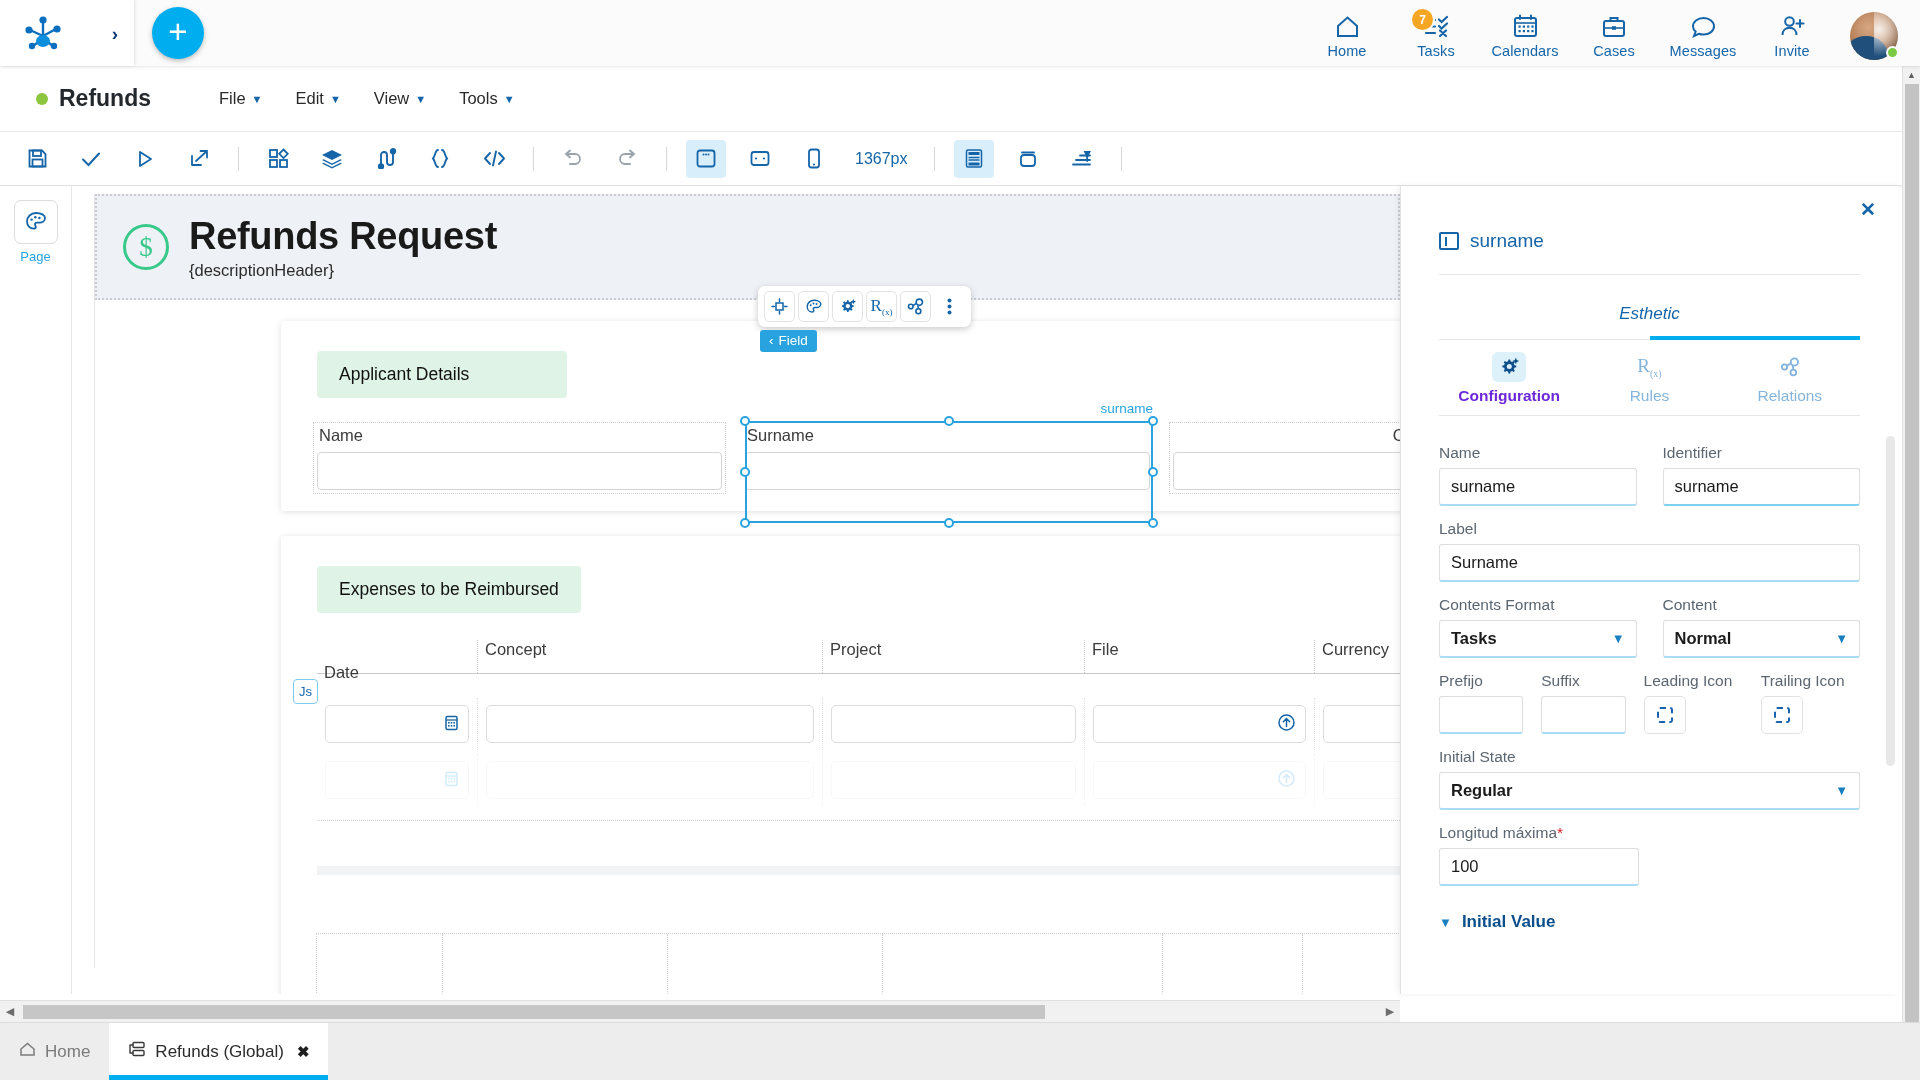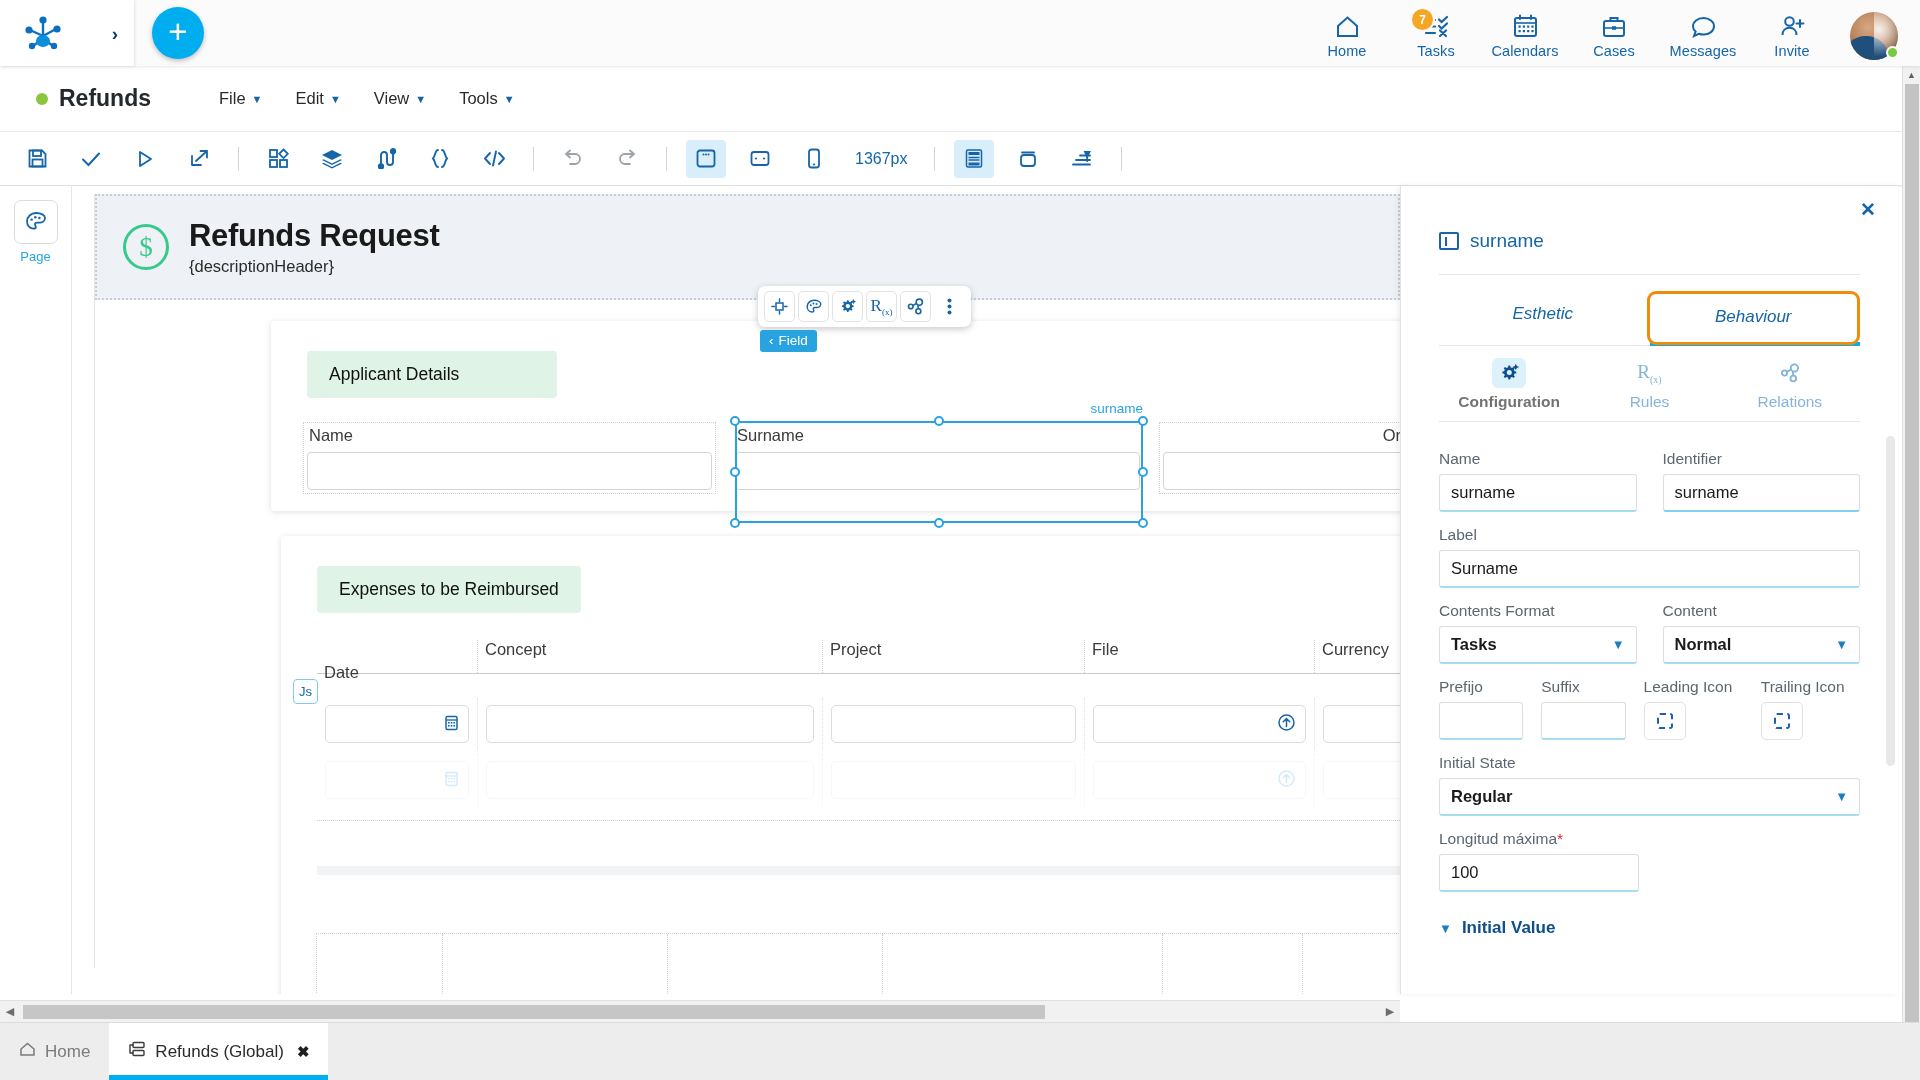--- a/index.html
+++ b/index.html
@@ -136,28 +136,28 @@
     background: #eef1f5;
     outline: 2px dotted #c9cdd3; outline-offset: -2px;
     display: flex; align-items: center; padding-left: 28px; gap: 20px;
   }
   .coin {
     width: 46px; height: 46px; border-radius: 50%;
     border: 3px solid #36c98a; color: #36c98a;
     display: flex; align-items: center; justify-content: center;
     font-size: 27px; font-family: "Liberation Serif", serif;
   }
-  .hdr-titles .t1 { font-size: 31px; color: #1a1a1a; font-weight: bold; letter-spacing: -.3px; }
+  .hdr-titles .t1 { font-size: 38px; color: #1a1a1a; font-weight: bold; letter-spacing: -.3px; }
   .hdr-titles .t2 { font-size: 16.5px; color: #2b2b2b; margin-top: 3px; }
 
   .card {
     position: absolute; background: #fff;
     box-shadow: 0 1px 6px rgba(0,0,0,.13); border-radius: 3px;
   }
-  .card-applicant { left: 176px; top: 127px; right: -140px; height: 190px; }
+  .card-applicant { left: 186px; top: 127px; right: -140px; height: 190px; }
   .card-expenses  { left: 186px; top: 342px; right: -140px; bottom: -520px; }
 
   .sec-chip {
     position: absolute; left: 36px; top: 30px;
     background: #dff3e6; color: #111; font-size: 17.5px;
     padding: 13px 22px; border-radius: 4px; min-width: 250px;
   }
   .fld { position: absolute; }
   .fld-lbl { font-size: 16.5px; color: #3b3b3b; padding-left: 2px; }
   .fld-box {
@@ -273,21 +273,21 @@
   .rp-tabs-baseline { margin: 0 38px; height: 1px; background: #e6e6e6; }
 
   .rp-subtabs { display: flex; margin: 12px 38px 0; }
   .rp-subtab { flex: 1; display: flex; flex-direction: column; align-items: center; gap: 5px; }
   .rp-subtab .sico {
     width: 34px; height: 30px; border-radius: 6px;
     display: flex; align-items: center; justify-content: center;
   }
   .rp-subtab.on .sico { background: #ddf1fb; }
   .rp-subtab .slbl { font-size: 15.5px; }
-  .rp-subtab.on .slbl { color: #737373; font-weight: bold; }
+  .rp-subtab.on .slbl { color: #6d28d9; font-weight: bold; }
   .rp-subtab.off .slbl { color: #84b4dc; }
   .rp-sub-rule { margin: 10px 38px 0; height: 1px; background: #e6e6e6; }
 
   .rp-body { padding: 14px 38px 0; }
   .frow { display: flex; gap: 26px; margin-top: 14px; }
   .fgrp { flex: 1; }
   .flbl { font-size: 15.5px; color: #5c6670; display: block; margin-bottom: 6px; }
   .flbl .req { color: #e02020; }
   .finput {
     width: 100%; height: 38px; border: 1px solid #dedede; border-bottom: 2px solid #a7dcf2;
@@ -838,23 +838,20 @@
         <i></i>
       </span>
     <span>surname</span>
   </div>
   <div class="rp-rule"></div>
 
   <div class="rp-tabs">
     <div class="rp-tab">
       <span>Esthetic</span>
     </div>
-    <div class="rp-tab selected">
-      <span>Behaviour</span>
-    </div>
     <div class="rp-tabs-underline"></div>
   </div>
   <div class="rp-tabs-baseline"></div>
 
   <div class="rp-subtabs">
     <div class="rp-subtab on">
       <span class="sico">
         <svg width="21" height="21" viewBox="0 0 20 20" fill="#0d4f8b">
           <path d="M9 2.4 L10.6 2.4 L11 4.1 L12.5 4.7 L13.9 3.7 L15.1 4.9 L14.1 6.3 L14.7 7.8 L16.4 8.2 L16.4 9.8 L14.7 10.2 L14.1 11.7 L15.1 13.1 L13.9 14.3 L12.5 13.3 L11 13.9 L10.6 15.6 L9 15.6 L8.6 13.9 L7.1 13.3 L5.7 14.3 L4.5 13.1 L5.5 11.7 L4.9 10.2 L3.2 9.8 L3.2 8.2 L4.9 7.8 L5.5 6.3 L4.5 4.9 L5.7 3.7 L7.1 4.7 L8.6 4.1 Z"></path>
           <circle cx="9.8" cy="9" r="2.4" fill="#ddf1fb"></circle>

